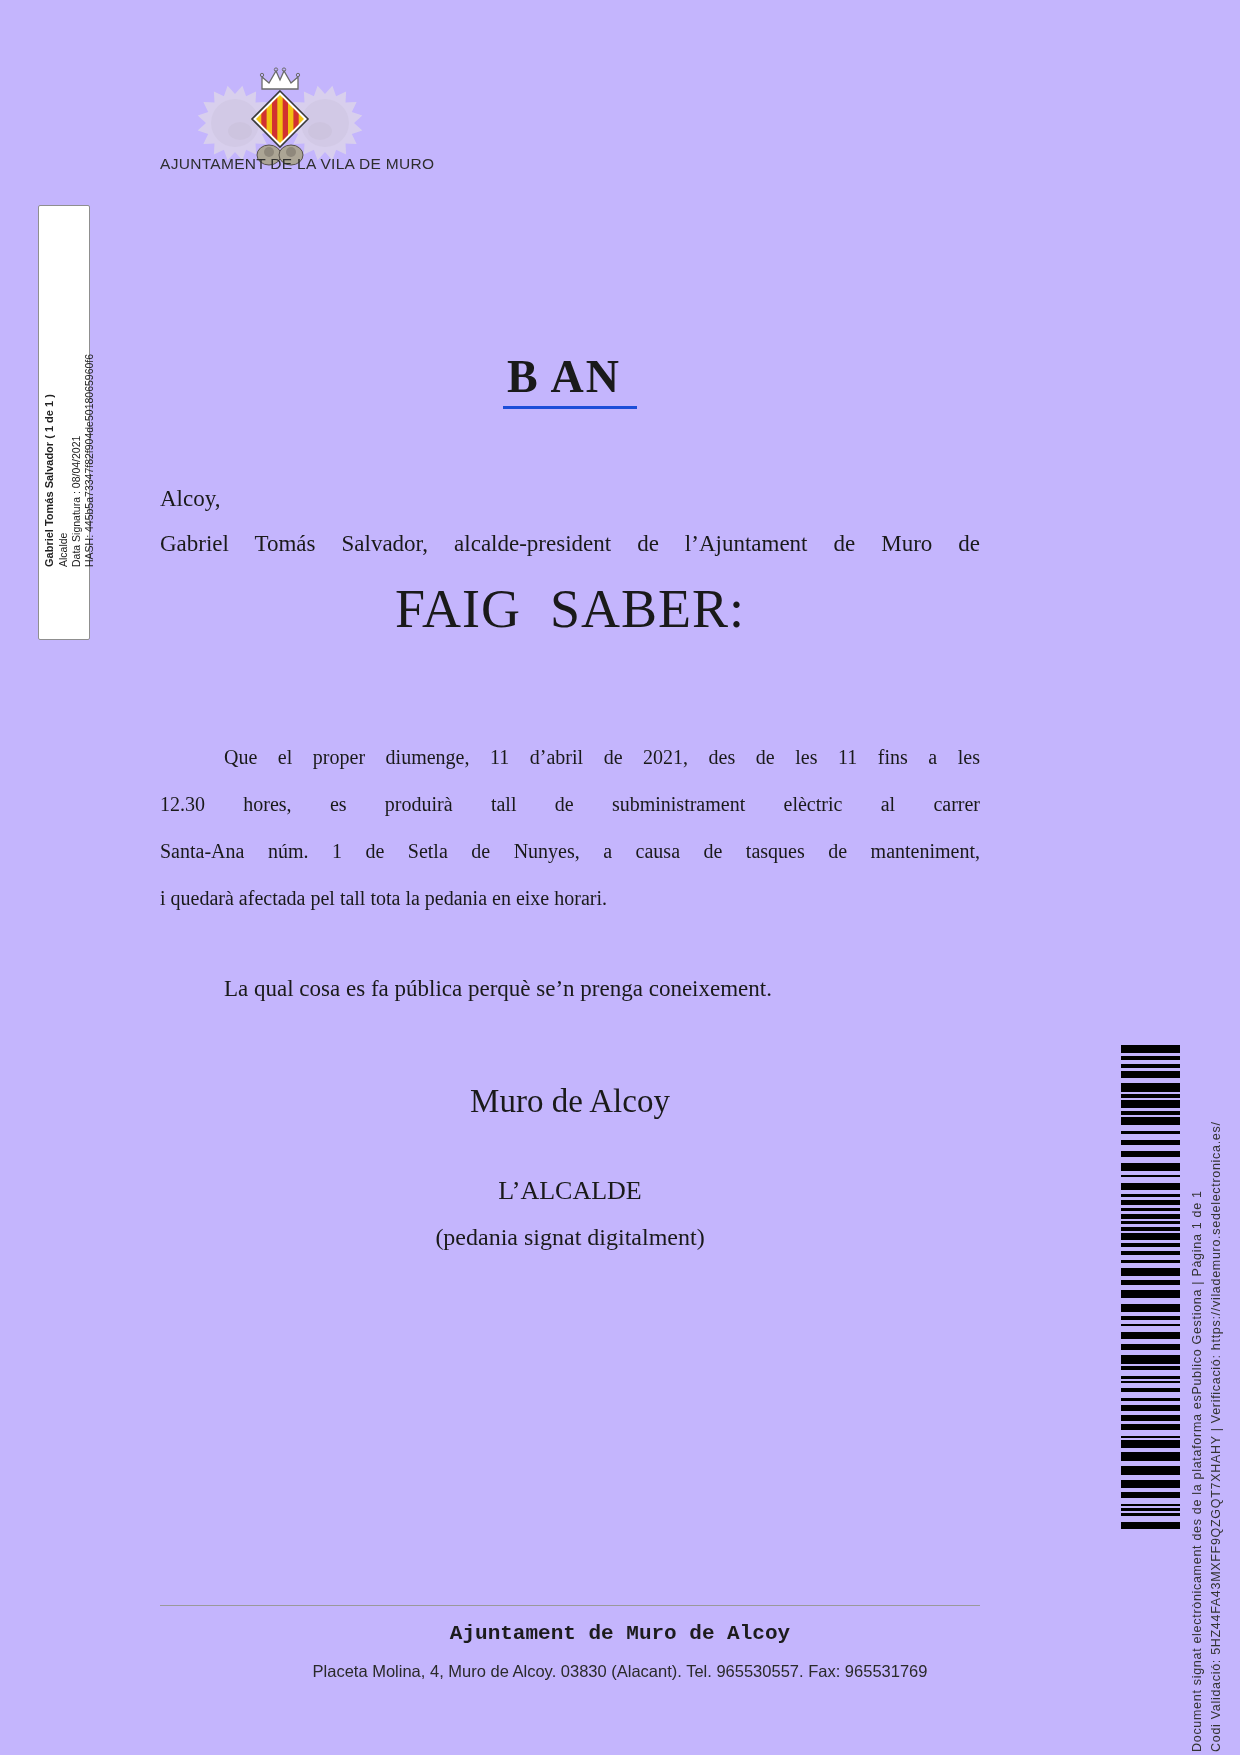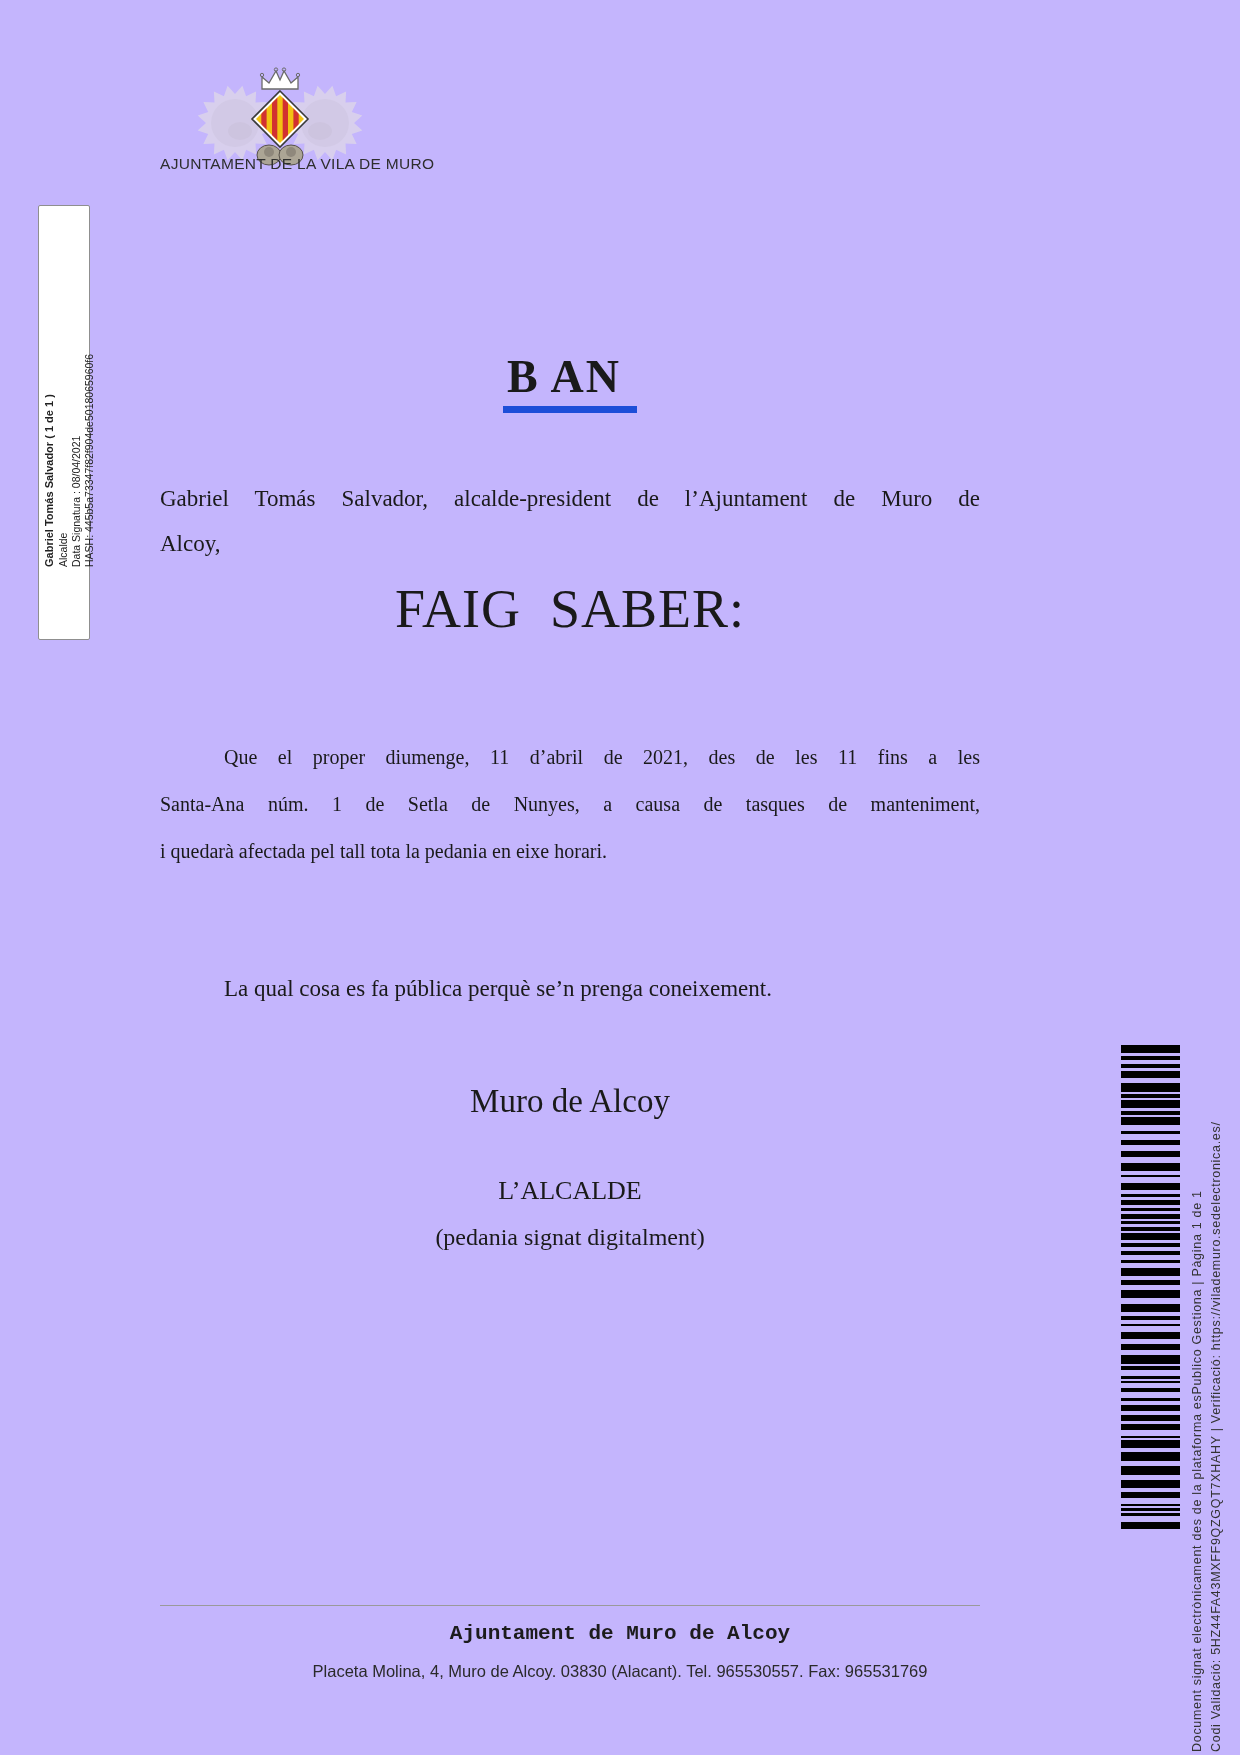--- a/index.html
+++ b/index.html
@@ -30,21 +30,21 @@
     padding:72px 4px 6px 5px;
     font-family:"Liberation Sans", sans-serif; font-size:10.5px; line-height:1.25; color:#222;
     white-space:nowrap;
   }
   .sig-text .tline:first-child { font-weight:bold; font-size:11px; }
 
   
   .doc-title { position:absolute; top:350px; left:160px; width:820px; text-align:center; }
   .doc-title .u {
     display:inline-block; font-weight:bold; font-size:46px; letter-spacing:2px;
-    border-bottom:7px solid #1d4ed8; padding:0 16px 3px 4px;
+    border-bottom:3px solid #1d4ed8; padding:0 16px 3px 4px;
   }
   .intro   { position:absolute; top:476px; left:160px; width:820px; font-size:23px; line-height:45px; }
   .heading { position:absolute; top:538px; left:160px; width:820px; text-align:center;
              font-weight:normal; font-size:54px; letter-spacing:1px; white-space:pre-wrap;margin-top:40px; }
   .body-par{ position:absolute; top:734px; left:160px; width:820px; font-size:20px; line-height:47px; }
   .body-par .tline:first-child { text-indent:64px; }
   .just .tline { text-align:justify; text-align-last:justify; }
   .just .tline.tlast { text-align-last:left; }
   .closing { position:absolute; top:975px; left:160px; width:820px; font-size:23px; line-height:28px; text-indent:64px; }
   .place   { position:absolute; top:1083px; left:160px; width:820px; text-align:center; font-size:33px; }
@@ -121,28 +121,29 @@
         <div class="tline">Data Signatura : 08/04/2021</div>
         <div class="tline tlast">HASH: 445b5a73347f82f904de5018065960f6</div>
       </div>
   </div>
 
   <div class="doc-title">
     <span class="u">B AN</span>
   </div>
 
   <div class="intro just">
+      <div class="tline tlast">Alcoy,</div>
       <div class="tline">Gabriel Tomás Salvador, alcalde-president de l’Ajuntament de Muro de</div>
-      <div class="tline tlast">Alcoy,</div>
     </div>
 
   <div class="heading">FAIG  SABER:</div>
 
   <div class="body-par just">
       <div class="tline">Que el proper diumenge, 11 d’abril de 2021, des de les 11 fins a les</div>
+      <div class="tline">12.30 hores, es produirà tall de subministrament elèctric al carrer</div>
       <div class="tline">Santa-Ana núm. 1 de Setla de Nunyes, a causa de tasques de manteniment,</div>
       <div class="tline tlast">i quedarà afectada pel tall tota la pedania en eixe horari.</div>
     </div>
 
   <div class="closing">La qual cosa es fa pública perquè se’n prenga coneixement.</div>
 
   <div class="place">Muro de Alcoy</div>
   <div class="signer">L’ALCALDE</div>
   <div class="sig-note">(pedania signat digitalment)</div>
 

